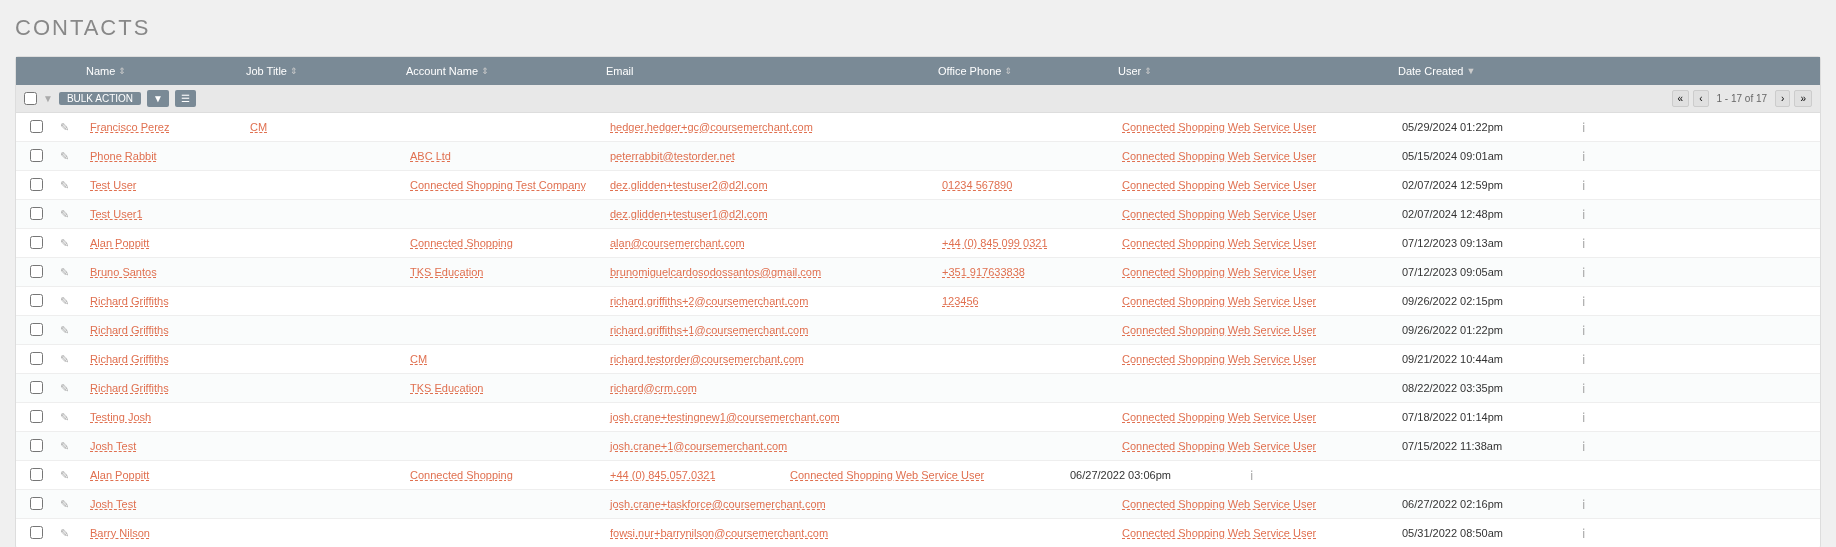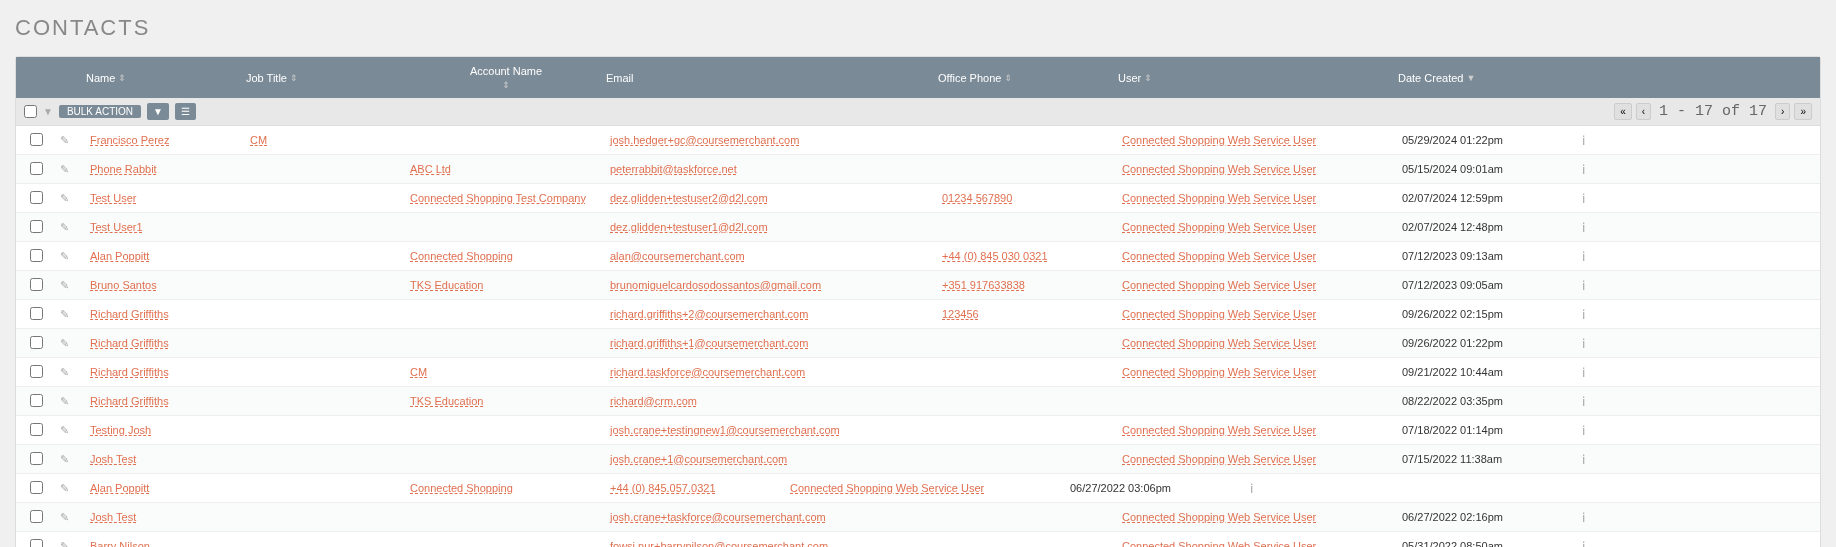--- a/index.html
+++ b/index.html
@@ -5,21 +5,21 @@
     * { box-sizing: border-box; margin: 0; padding: 0; }
     body { font-family: Arial, sans-serif; background: #f0f0f0; font-size: 11px; color: #333; }
     .page { background: #f0f0f0; padding: 10px 15px; min-width: 1836px; }
     .page-title { font-size: 22px; font-weight: 300; color: #888; letter-spacing: 2px; margin-bottom: 10px; padding: 5px 0; }
     .table-wrapper { background: #fff; border: 1px solid #ddd; border-radius: 3px; }
     .table-header-row { background: #7a8a96; display: flex; align-items: center; padding: 8px 0; }
     .col-check { width: 40px; text-align: center; flex-shrink: 0; }
     .col-edit { width: 30px; flex-shrink: 0; }
     .col-name { width: 160px; flex-shrink: 0; }
     .col-job { width: 160px; flex-shrink: 0; }
-    .col-account { width: 200px; flex-shrink: 0; flex-direction: column; }
+    .col-account { width: 200px; flex-shrink: 0; }
     .col-email { width: 332px; flex-shrink: 0; }
     .col-phone { width: 180px; flex-shrink: 0; }
     .col-user { width: 280px; flex-shrink: 0; }
     .col-date { width: 180px; flex-shrink: 0; }
     .col-info { width: 30px; flex-shrink: 0; }
     .th { color: #fff; font-size: 11px; font-weight: normal; display: flex; align-items: center; gap: 3px; }
     .sort-icon { color: #ccc; font-size: 9px; }
     .toolbar { background: #e8e8e8; padding: 5px 8px; display: flex; align-items: center; gap: 6px; border-bottom: 1px solid #ddd; }
     .toolbar-btn { background: #7a8a96; color: #fff; border: none; padding: 1px 8px; border-radius: 2px; cursor: pointer; font-size: 10px; display: flex; align-items: center; gap: 3px; }
     .toolbar-btn-sm { background: #7a8a96; color: #fff; border: none; padding: 3px 6px; border-radius: 2px; cursor: pointer; font-size: 10px; }
@@ -75,21 +75,21 @@
 
     <div class="toolbar">
       <input type="checkbox" style="">
       <span style="color:#aaa;font-size:10px;cursor:pointer;">▼</span>
       <button class="toolbar-btn">BULK ACTION</button>
       <button class="toolbar-btn-sm" title="Filter">▼</button>
       <button class="toolbar-btn-sm" title="Columns">☰</button>
       <div class="pagination">
         <button class="page-nav">«</button>
         <button class="page-nav">‹</button>
-        <span style="font-size:15px;color:#666;white-space:nowrap;padding:0 4px;font-family:Liberation Mono, monospace;">1 - 17 of 17</span>
+        <span style="font-size:10px;color:#666;white-space:nowrap;padding:0 4px;">1 - 17 of 17</span>
         <button class="page-nav">›</button>
         <button class="page-nav">»</button>
       </div>
     </div>
 
     <div id="table-body">
         <div class="data-row">
     <div class="col-check cell">
       <input type="checkbox" style="">
     </div>
@@ -99,21 +99,21 @@
     <div class="col-name cell">
       <a class="link" href="#">Francisco Perez</a>
     </div>
     <div class="col-job cell">
       <a class="link" href="#">CM</a>
     </div>
     <div class="col-account cell">
       
     </div>
     <div class="col-email cell">
-      <a class="link" href="#">josh.hedger+gc@coursemerchant.com</a>
+      <a class="link" href="#">hedger.hedger+gc@coursemerchant.com</a>
     </div>
     <div class="col-phone cell">
       
     </div>
     <div class="col-user cell">
       <a class="link" href="#">Connected Shopping Web Service User</a>
     </div>
     <div class="col-date cell">05/29/2024 01:22pm</div>
     <div class="col-info cell">
       <span class="info-icon">ℹ</span>
@@ -129,21 +129,21 @@
     <div class="col-name cell">
       <a class="link" href="#">Phone Rabbit</a>
     </div>
     <div class="col-job cell">
       
     </div>
     <div class="col-account cell">
       <a class="link" href="#">ABC Ltd</a>
     </div>
     <div class="col-email cell">
-      <a class="link" href="#">peterrabbit@taskforce.net</a>
+      <a class="link" href="#">peterrabbit@testorder.net</a>
     </div>
     <div class="col-phone cell">
       
     </div>
     <div class="col-user cell">
       <a class="link" href="#">Connected Shopping Web Service User</a>
     </div>
     <div class="col-date cell">05/15/2024 09:01am</div>
     <div class="col-info cell">
       <span class="info-icon">ℹ</span>
@@ -222,21 +222,21 @@
     <div class="col-job cell">
       
     </div>
     <div class="col-account cell">
       <a class="link" href="#">Connected Shopping</a>
     </div>
     <div class="col-email cell">
       <a class="link" href="#">alan@coursemerchant.com</a>
     </div>
     <div class="col-phone cell">
-      <a class="link" href="#">+44 (0) 845 030 0321</a>
+      <a class="link" href="#">+44 (0) 845 099 0321</a>
     </div>
     <div class="col-user cell">
       <a class="link" href="#">Connected Shopping Web Service User</a>
     </div>
     <div class="col-date cell">07/12/2023 09:13am</div>
     <div class="col-info cell">
       <span class="info-icon">ℹ</span>
     </div>
   </div>
         <div class="data-row">
@@ -339,21 +339,21 @@
     <div class="col-name cell">
       <a class="link" href="#">Richard Griffiths</a>
     </div>
     <div class="col-job cell">
       
     </div>
     <div class="col-account cell">
       <a class="link" href="#">CM</a>
     </div>
     <div class="col-email cell">
-      <a class="link" href="#">richard.taskforce@coursemerchant.com</a>
+      <a class="link" href="#">richard.testorder@coursemerchant.com</a>
     </div>
     <div class="col-phone cell">
       
     </div>
     <div class="col-user cell">
       <a class="link" href="#">Connected Shopping Web Service User</a>
     </div>
     <div class="col-date cell">09/21/2022 10:44am</div>
     <div class="col-info cell">
       <span class="info-icon">ℹ</span>

